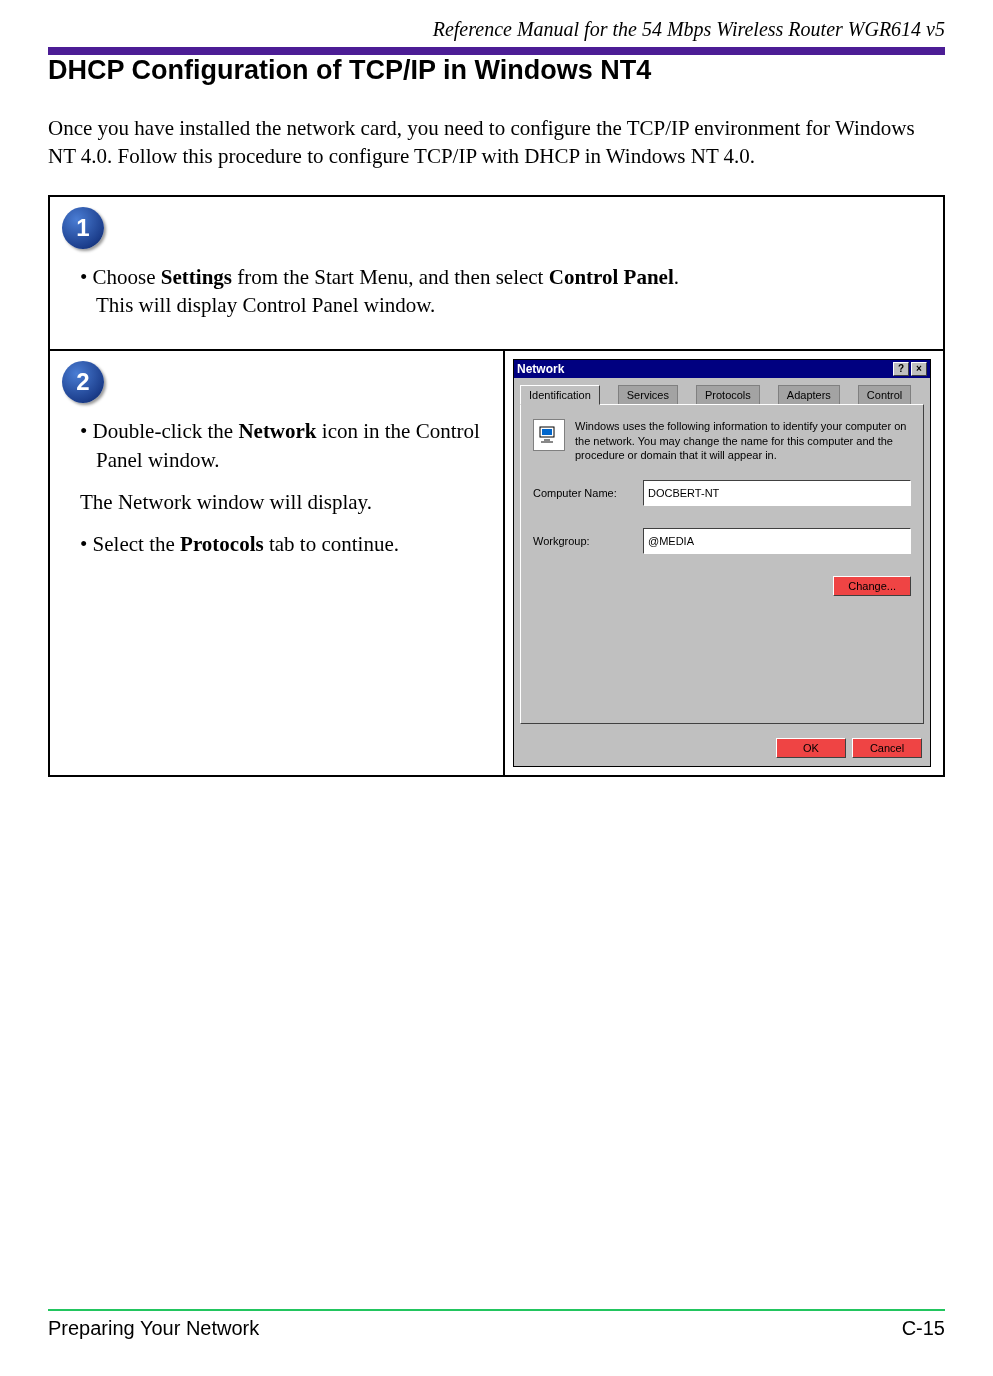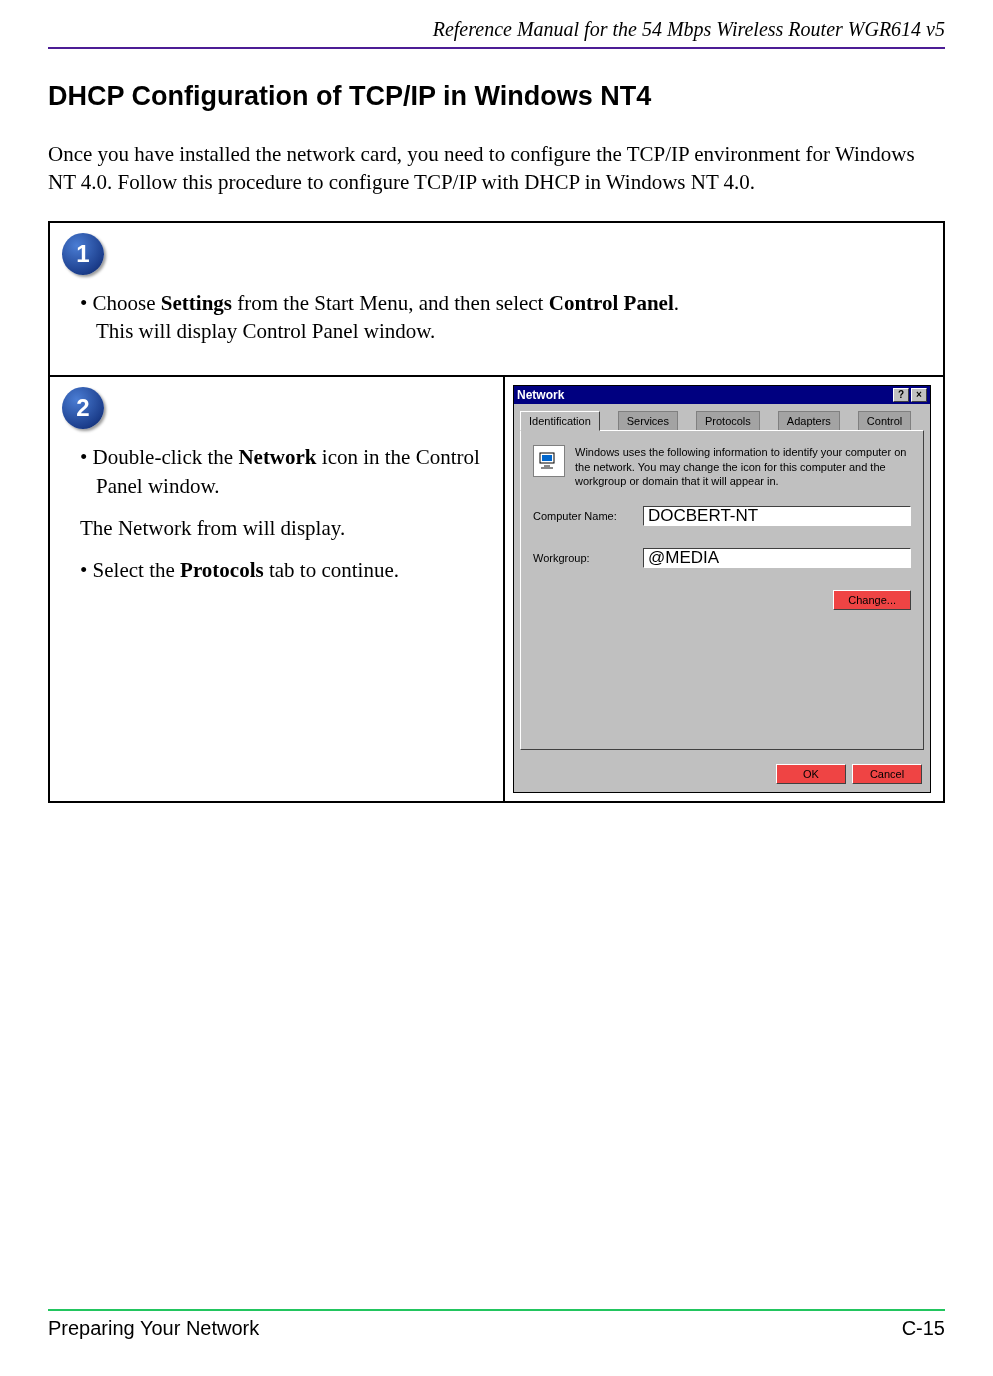--- a/index.html
+++ b/index.html
@@ -10,27 +10,26 @@
       height: 1376px;
       position: relative;
       padding: 0 48px;
     }
     .header {
       text-align: right;
       font-style: italic;
       font-size: 20px;
       padding-top: 18px;
       padding-bottom: 6px;
-      border-bottom: 2px solid #4c1d95;
+      border-bottom: 8px solid #4c1d95;
     }
     .section-title {
       font-family: Arial, Helvetica, sans-serif;
       font-weight: bold;
       font-size: 27px;
-      margin-top: 32px;
       margin-bottom: 28px;
     }
     .intro {
       font-size: 21px;
       line-height: 1.35;
       margin-bottom: 24px;
     }
     .step-table {
       border: 2px solid #000;
       border-collapse: collapse;
@@ -135,22 +134,22 @@
     }
     .info-text { flex: 1; font-size: 11px; line-height: 1.3; }
     .field-row { display: flex; align-items: center; margin-bottom: 22px; }
     .field-label { width: 110px; font-size: 11px; }
     .field-input {
       flex: 1;
       border: 1px solid #808080;
       border-top-color: #404040; border-left-color: #404040;
       border-right-color: #fff; border-bottom-color: #fff;
       background: #fff;
-      padding: 0 4px;
-      font-size: 17px;
+      padding: 12px 4px;
+      font-size: 11px;
       height: 20px;
     }
     .win-button {
       border: 1px solid #fff;
       border-right-color: #404040; border-bottom-color: #404040;
       background: #ef4444;
       padding: 3px 14px;
       font-size: 11px;
       min-width: 70px;
       text-align: center;
@@ -203,21 +202,21 @@
       </div>
     </td>
   </tr>
   <tr>
     <td>
       <div class="step-badge">2</div>
       <div class="step-text">
         <p class="bullet">
           <span>• Double-click the </span><b>Network</b><span> icon in the Control Panel window.</span>
         </p>
-        <p>The Network from will display.</p>
+        <p>The Network window will display.</p>
         <p class="bullet">
           <span>• Select the </span><b>Protocols</b><span> tab to continue.</span>
         </p>
       </div>
     </td>
     <td class="screenshot-cell">
       <div class="win-dialog">
         <div class="win-titlebar">
           <span>Network</span>
           <div class="title-buttons">
@@ -235,21 +234,21 @@
         <div class="win-tabpanel">
           <div class="info-row">
             <div class="info-icon">
               <svg width="22" height="20" viewBox="0 0 22 20">
                     <rect x="2" y="2" width="14" height="10" fill="#fff" stroke="#000"></rect>
                     <rect x="4" y="4" width="10" height="6" fill="#0066cc"></rect>
                     <rect x="6" y="14" width="6" height="2" fill="#888"></rect>
                     <rect x="3" y="16" width="12" height="2" fill="#888"></rect>
                   </svg>
             </div>
-            <div class="info-text">Windows uses the following information to identify your computer on the network.  You may change the icon for this computer and the workgroup or domain that it will appear in.</div>
+            <div class="info-text">Windows uses the following information to identify your computer on the network.  You may change the name for this computer and the procedure or domain that it will appear in.</div>
           </div>
           <div class="field-row">
             <div class="field-label">Computer Name:</div>
             <input class="field-input" readonly="" value="DOCBERT-NT" style="">
           </div>
           <div class="field-row">
             <div class="field-label">Workgroup:</div>
             <input class="field-input" readonly="" value="@MEDIA" style="">
           </div>
           <div class="change-row">

